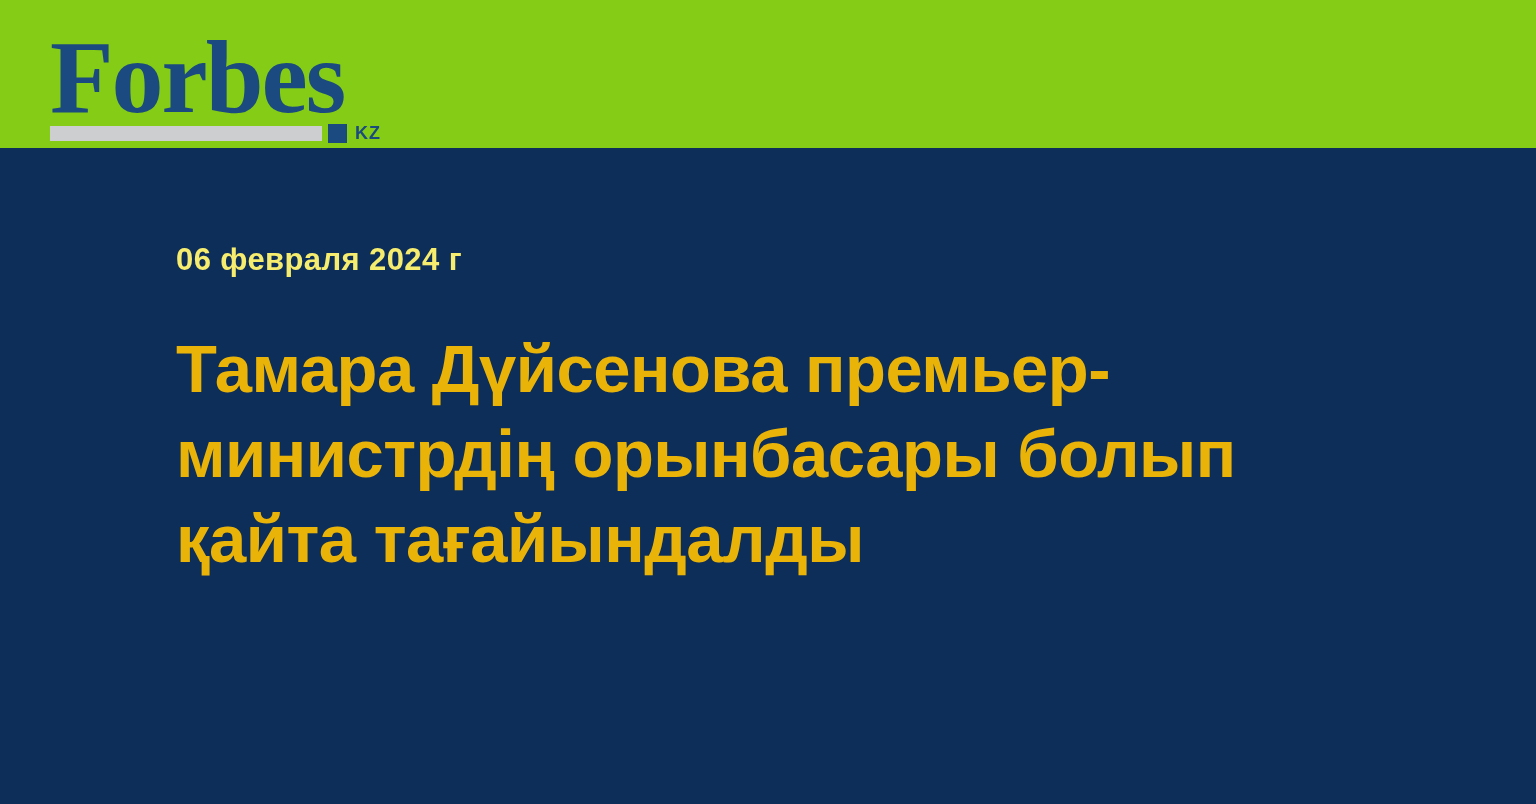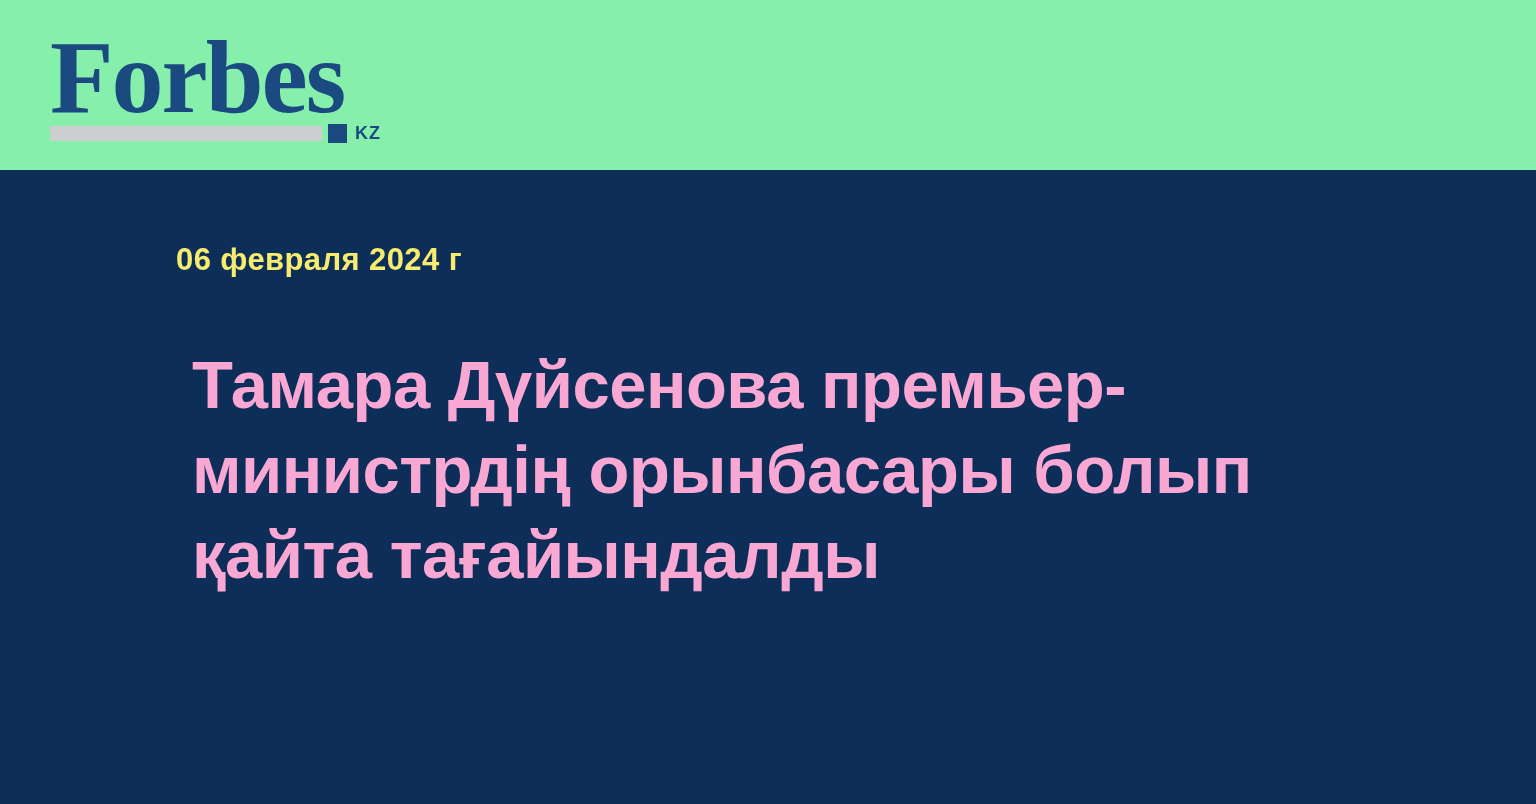--- a/index.html
+++ b/index.html
@@ -21,22 +21,22 @@
     height: 804px;
     background: #0E2E5A;
   }
 
   
   .site-header {
     position: absolute;
     left: 0;
     top: 0;
     width: 1536px;
-    height: 170px;
-    background: #86efac;
+    height: 148px;
+    background: #84cc16;
     box-sizing: border-box;
   }
 
   .logo {
     position: absolute;
     left: 50px;
     top: 25px;
     width: 360px;
     height: 122px;
     display: block;
@@ -109,28 +109,28 @@
     font-family: "Liberation Sans", sans-serif;
     font-weight: 700;
     font-size: 31px;
     line-height: 36px;
     letter-spacing: 0.4px;
     color: #F6EC6E;
     white-space: nowrap;
   }
 
   .article-title {
-    margin: 16px;
+    margin: 0;
     padding-top: 48px;
     font-family: "Liberation Sans", sans-serif;
     font-weight: 700;
     font-size: 67px;
     line-height: 85px;
     letter-spacing: -0.5px;
-    color: #f9a8d4;
+    color: #eab308;
     max-width: 1220px;
   }
 </style>
 </head>
 <body>
 
 <div class="page">
 
   <header class="site-header">
     <div class="logo">

